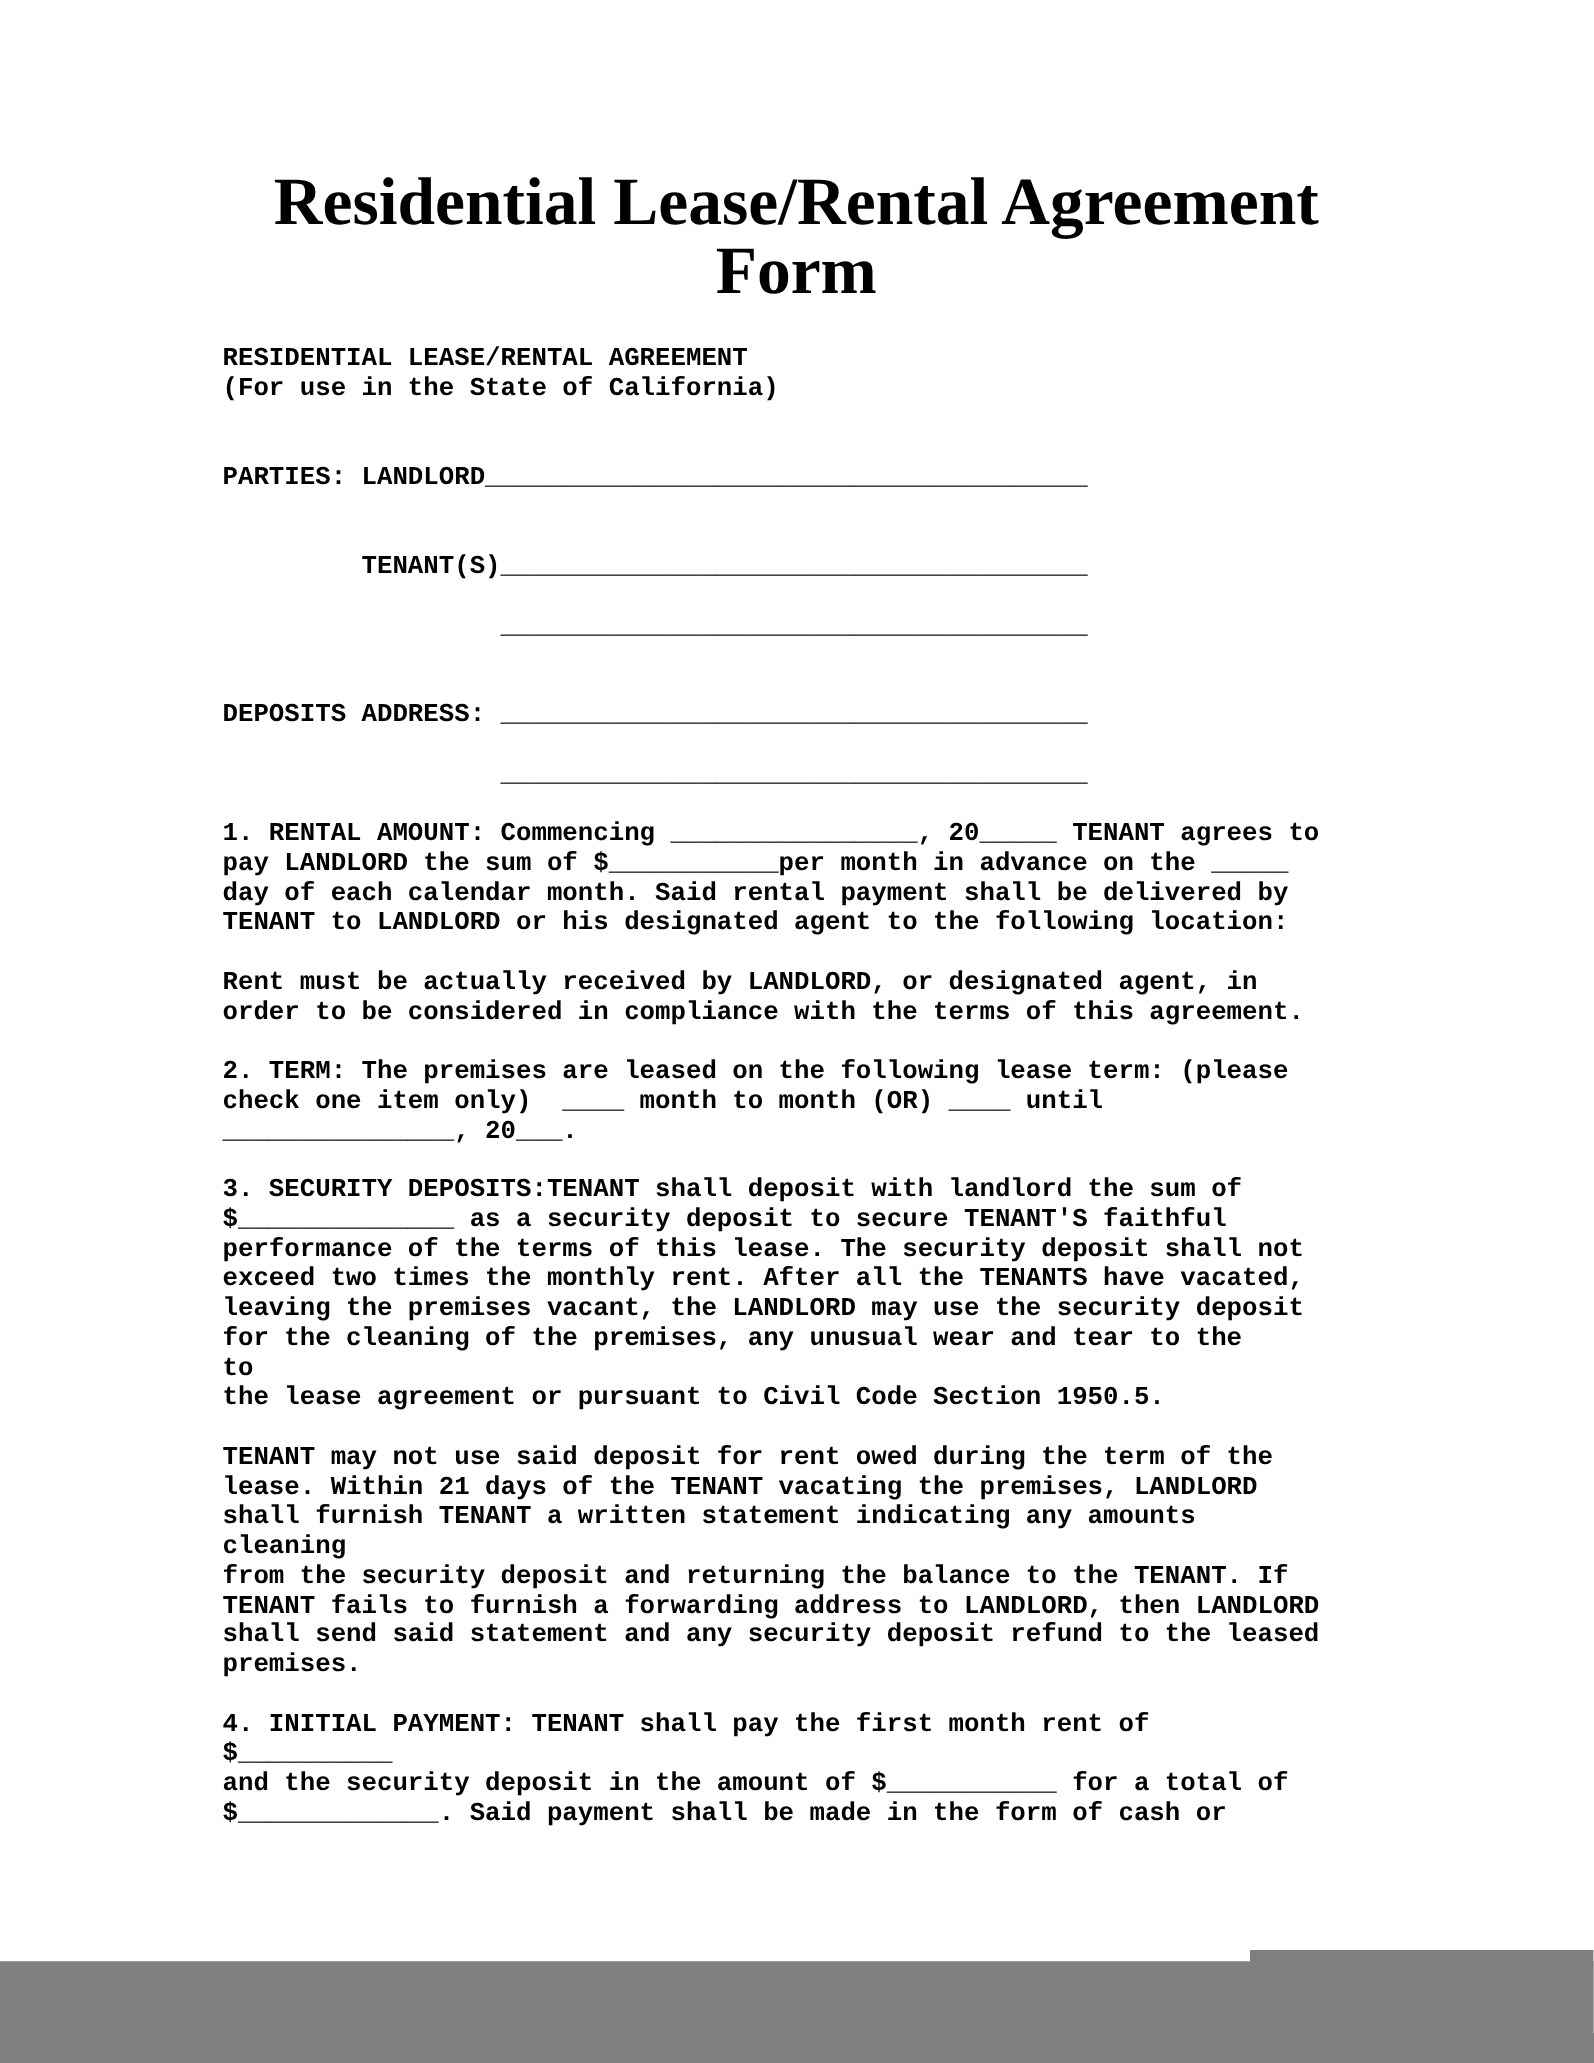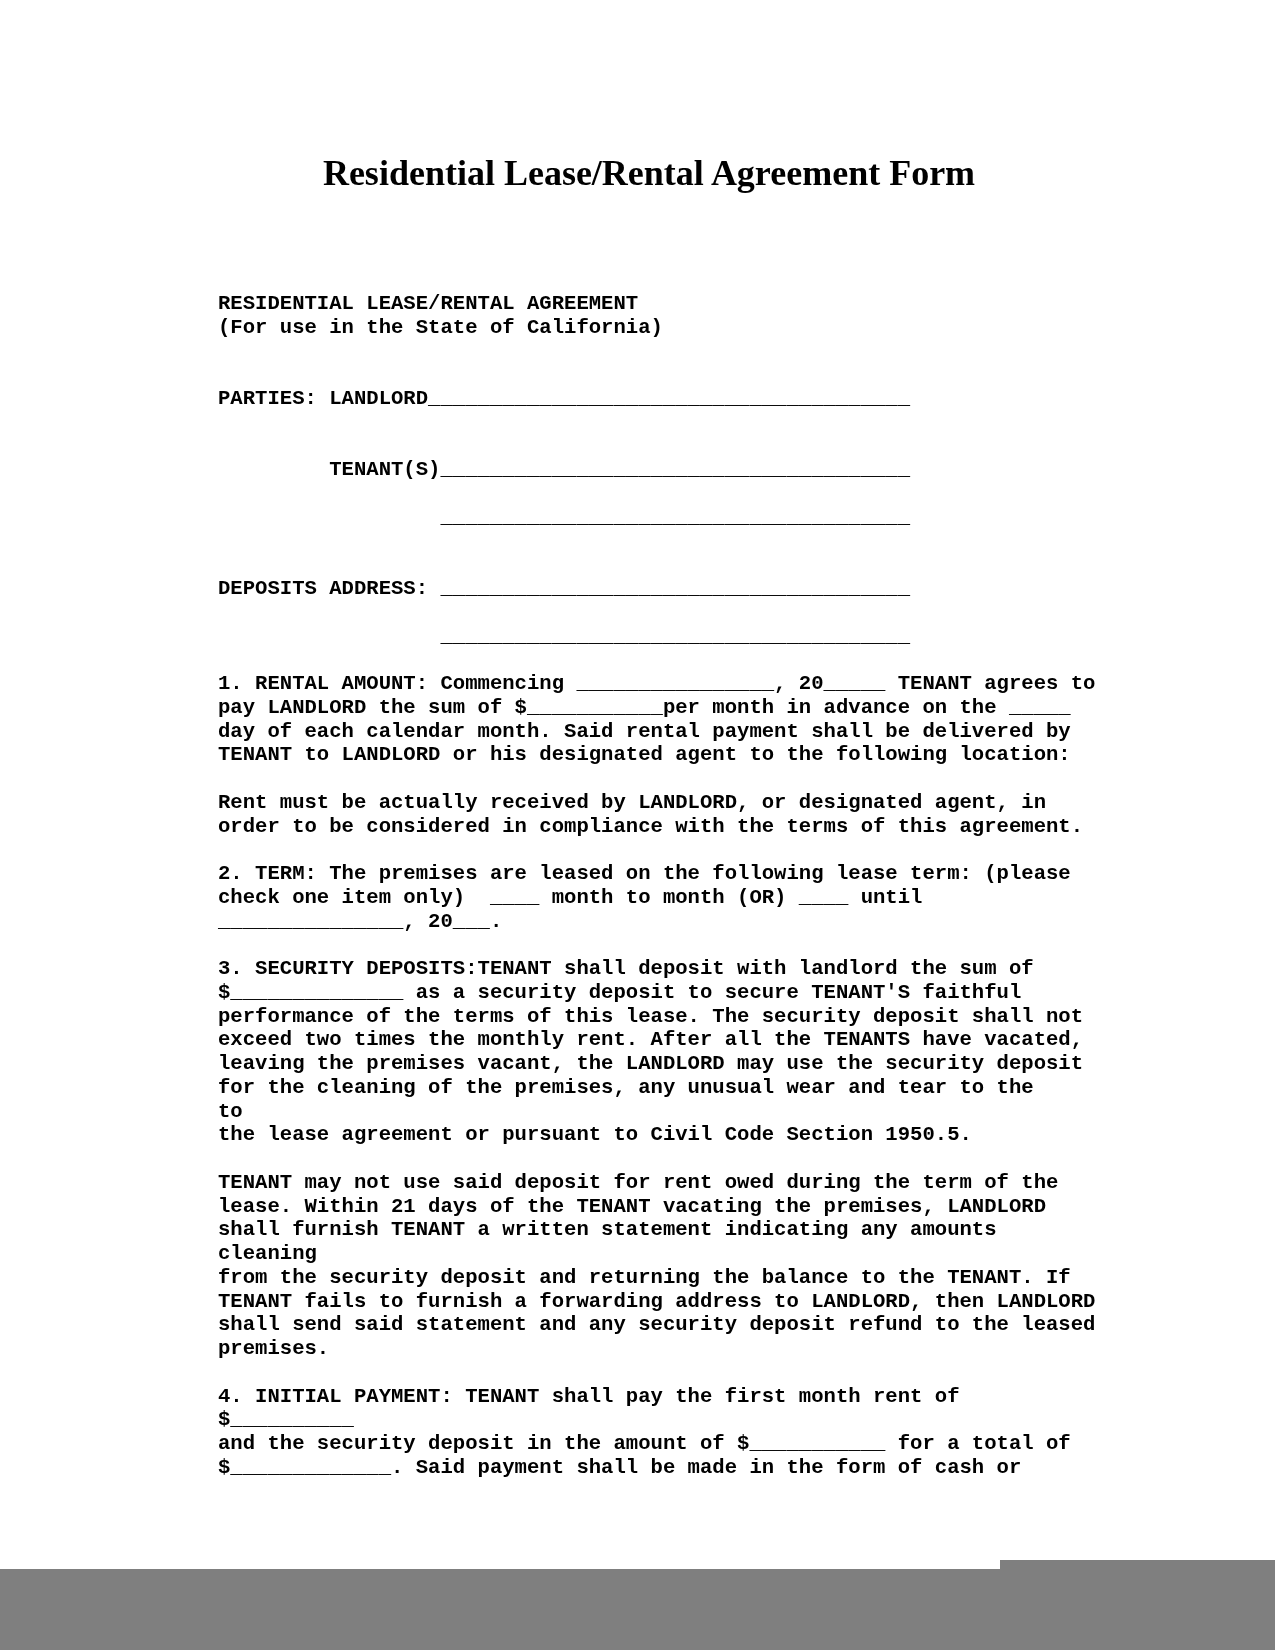--- a/index.html
+++ b/index.html
@@ -13,36 +13,35 @@
     height: 1650px;
     background: #ffffff;
     overflow: hidden;
     font-family: "Liberation Mono", "DejaVu Sans Mono", monospace;
   }
   .title {
     position: absolute;
     top: 134px;
     left: 177px;
     width: 920px;
-    margin: 12px;
+    margin: 0;
     text-align: center;
     font-family: "Liberation Serif", "DejaVu Serif", serif;
     font-weight: bold;
-    font-size: 36px;
+    font-size: 54px;
     line-height: 55px;
     color: #000000;
     letter-spacing: 0px;
   }
   .doc {
     position: absolute;
-    top: 292px;
+    top: 276px;
     left: 178px;
     width: 1010px;
     color: #000000;
-    margin-left: 40px;
   }
   .doc-line {
     white-space: pre;
     font-family: "Liberation Mono", "DejaVu Sans Mono", monospace;
     font-weight: bold;
     font-size: 20.6px;
     line-height: 23.75px;
     height: 23.75px;
     color: #000000;
   }

